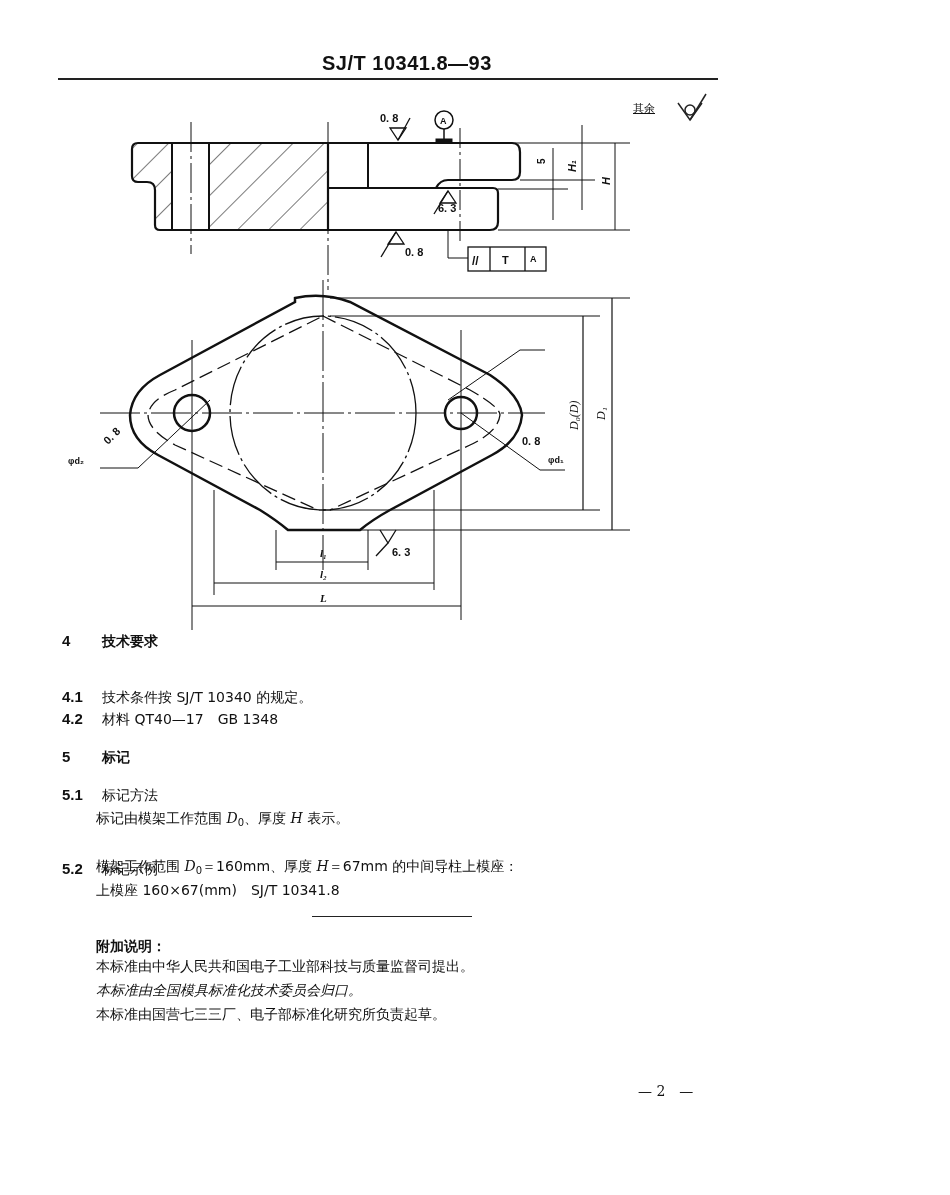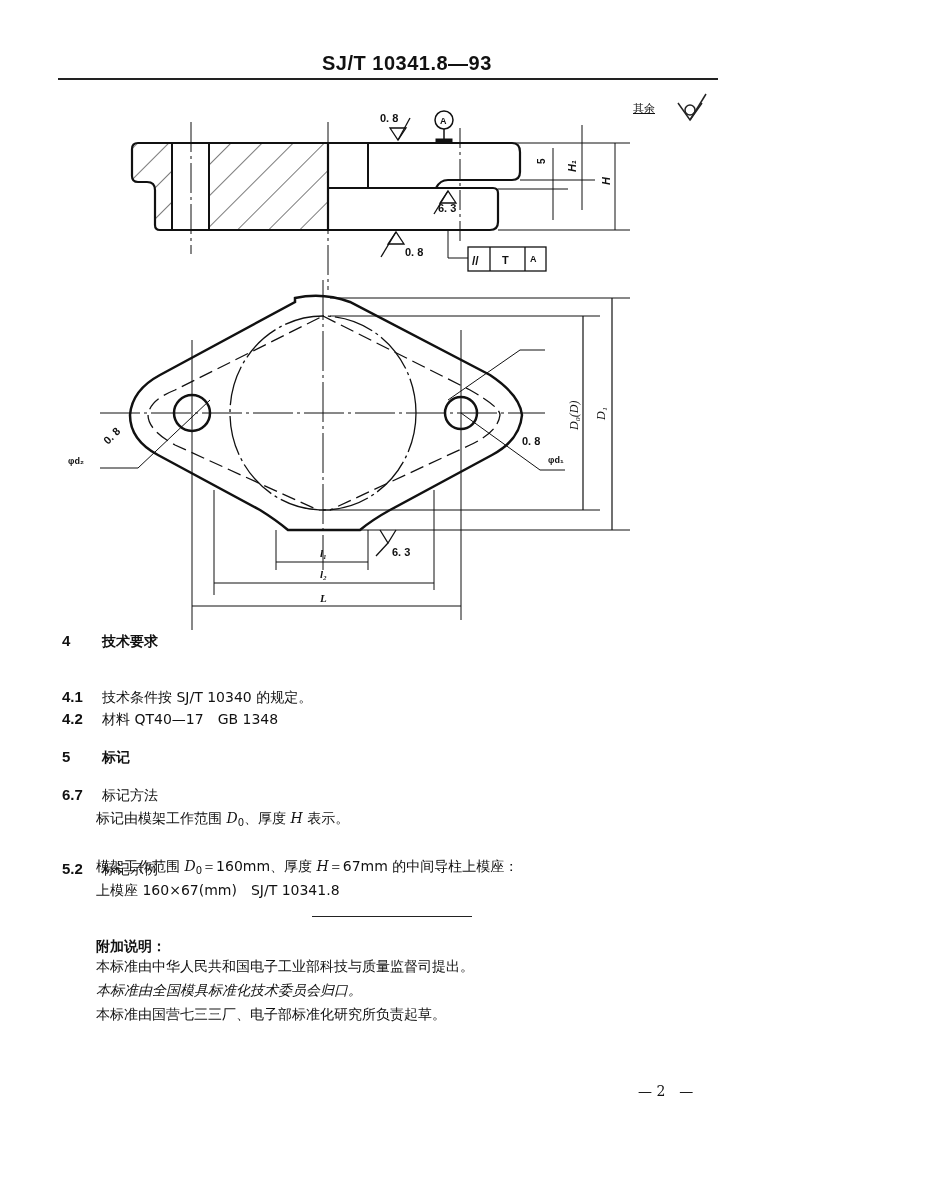--- a/index.html
+++ b/index.html
@@ -144,21 +144,21 @@
 <div class="sec" style="top:688px;">
   <span class="num">4.1</span><span>技术条件按 SJ/T 10340 的规定。</span>
 </div>
 <div class="sec" style="top:710px;">
   <span class="num">4.2</span><span>材料 QT40—17　GB 1348</span>
 </div>
 <div class="sec bold" style="top:748px;">
   <span class="num">5</span><span>标记</span>
 </div>
 <div class="sec" style="top:786px;">
-  <span class="num">6.7</span><span>标记方法</span>
+  <span class="num">5.1</span><span>标记方法</span>
 </div>
 <div class="indent" style="top:810px;">
   <span>标记由模架工作范围 </span><span class="it">D</span><span class="sub">0</span><span>、厚度 </span><span class="it">H</span><span> 表示。</span>
 </div>
 <div class="sec" style="top:834px;margin-top:26px;">
   <span class="num">5.2</span><span>标记示例</span>
 </div>
 <div class="indent" style="top:858px;">
   <span>模架工作范围 </span><span class="it">D</span><span class="sub">0</span><span>＝160mm、厚度 </span><span class="it">H</span><span>＝67mm 的中间导柱上模座：</span>
 </div>

